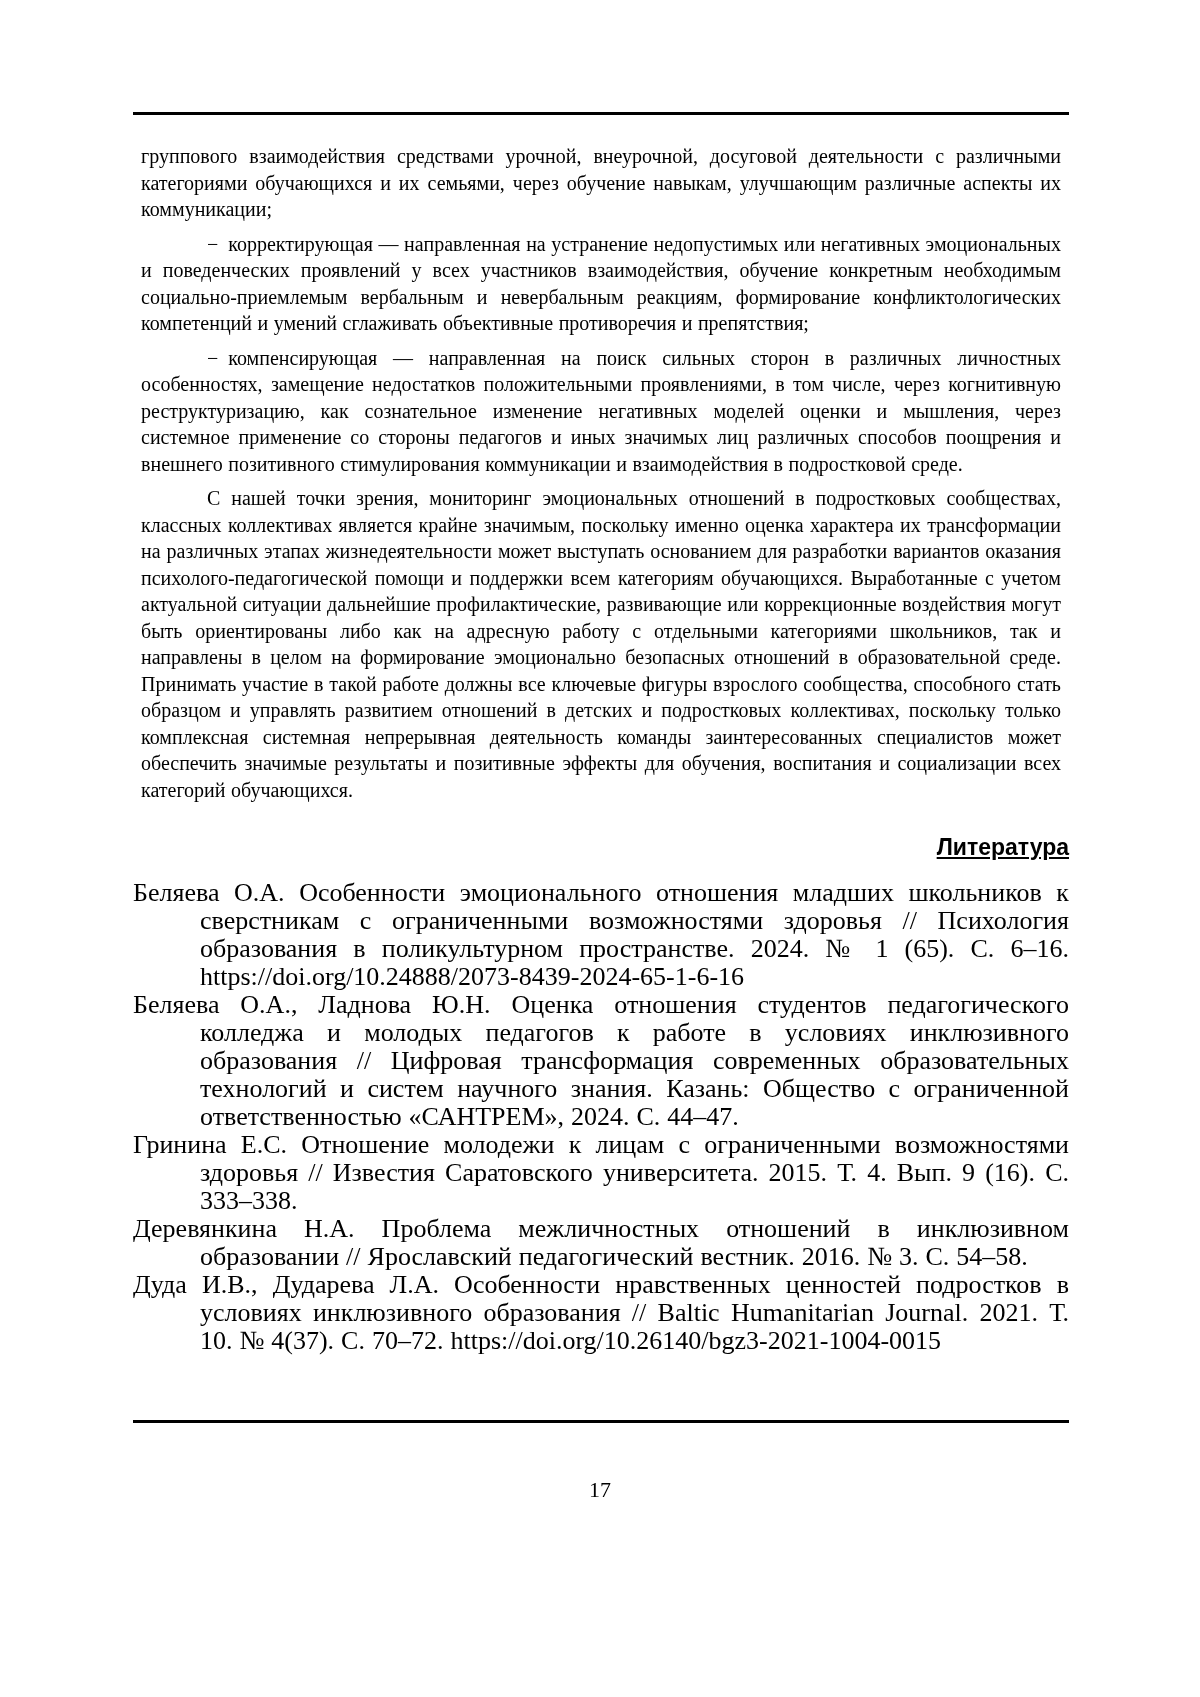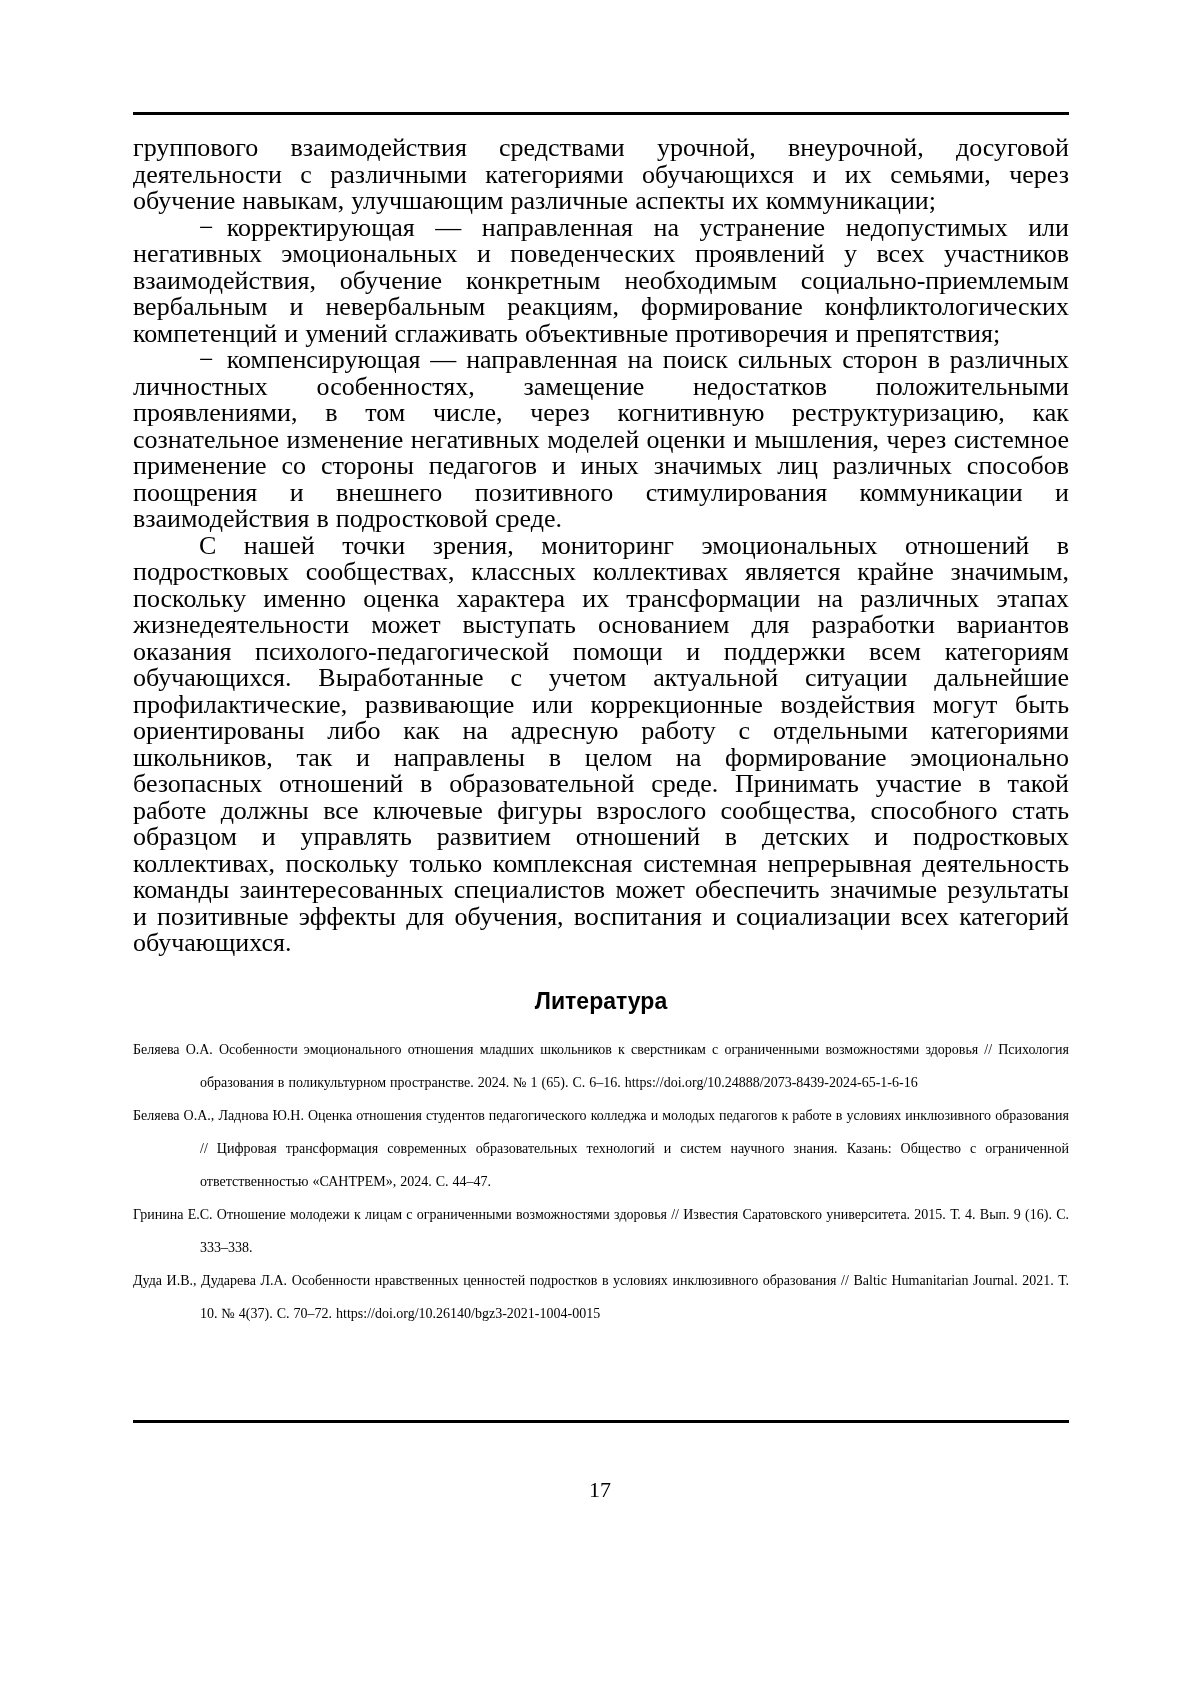--- a/index.html
+++ b/index.html
@@ -27,40 +27,41 @@
   .rule.bottom { top: 1420px; }
 
   .content {
     position: absolute;
     left: 133px;
     top: 135px;
     width: 936px;
   }
 
   .para {
-    margin: 0;
-    font-size: 26px;
+    margin: 8px;
+    font-size: 20px;
     line-height: 26.5px;
     text-align: justify;
     word-spacing: 0.5px;
   }
   .para.indented { text-indent: 66px; }
 
   .refs-heading {
     font-family: "Liberation Sans", sans-serif;
     font-size: 23px;
     font-weight: 700;
     margin: 31px 0 18px 0;
-    text-align: center;
+    text-align: right;
+    text-decoration: underline;
   }
 
   .ref {
     margin: 0;
-    font-size: 14px;
-    line-height: 33px;
+    font-size: 26px;
+    line-height: 28px;
     text-align: justify;
     padding-left: 67px;
     text-indent: -67px;
     word-spacing: 0.5px;
   }
 
   .page-number {
     position: absolute;
     left: 0;
     top: 1477px;
@@ -85,20 +86,21 @@
     <p class="para indented">− компенсирующая — направленная на поиск сильных сторон в различных личностных особенностях, замещение недостатков положительными проявлениями, в том числе, через когнитивную реструктуризацию, как сознательное изменение негативных моделей оценки и мышления, через системное применение со стороны педагогов и иных значимых лиц различных способов поощрения и внешнего позитивного стимулирования коммуникации и взаимодействия в подростковой среде.</p>
 
     <p class="para indented">С нашей точки зрения, мониторинг эмоциональных отношений в подростковых сообществах, классных коллективах является крайне значимым, поскольку именно оценка характера их трансформации на различных этапах жизнедеятельности может выступать основанием для разработки вариантов оказания психолого-педагогической помощи и поддержки всем категориям обучающихся. Выработанные с учетом актуальной ситуации дальнейшие профилактические, развивающие или коррекционные воздействия могут быть ориентированы либо как на адресную работу с отдельными категориями школьников, так и направлены в целом на формирование эмоционально безопасных отношений в образовательной среде. Принимать участие в такой работе должны все ключевые фигуры взрослого сообщества, способного стать образцом и управлять развитием отношений в детских и подростковых коллективах, поскольку только комплексная системная непрерывная деятельность команды заинтересованных специалистов может обеспечить значимые результаты и позитивные эффекты для обучения, воспитания и социализации всех категорий обучающихся.</p>
 
     <h2 class="refs-heading">Литература</h2>
 
     <div class="refs">
       <p class="ref">Беляева О.А. Особенности эмоционального отношения младших школьников к сверстникам с ограниченными возможностями здоровья // Психология образования в поликультурном пространстве. 2024. № 1 (65). С. 6–16. https://doi.org/10.24888/2073-8439-2024-65-1-6-16</p>
       <p class="ref">Беляева О.А., Ладнова Ю.Н. Оценка отношения студентов педагогического колледжа и молодых педагогов к работе в условиях инклюзивного образования // Цифровая трансформация современных образовательных технологий и систем научного знания. Казань: Общество с ограниченной ответственностью «САНТРЕМ», 2024. С. 44–47.</p>
       <p class="ref">Гринина Е.С. Отношение молодежи к лицам с ограниченными возможностями здоровья // Известия Саратовского университета. 2015. Т. 4. Вып. 9 (16). С. 333–338.</p>
+      <p class="ref">Деревянкина Н.А. Проблема межличностных отношений в инклюзивном образовании // Ярославский педагогический вестник. 2016. № 3. С. 54–58.</p>
       <p class="ref">Дуда И.В., Дударева Л.А. Особенности нравственных ценностей подростков в условиях инклюзивного образования // Baltic Humanitarian Journal. 2021. Т. 10. № 4(37). С. 70–72. https://doi.org/10.26140/bgz3-2021-1004-0015</p>
     </div>
 
   </div>
 
   <div class="rule bottom"></div>
 
   <div class="page-number">17</div>
 
 </div>

